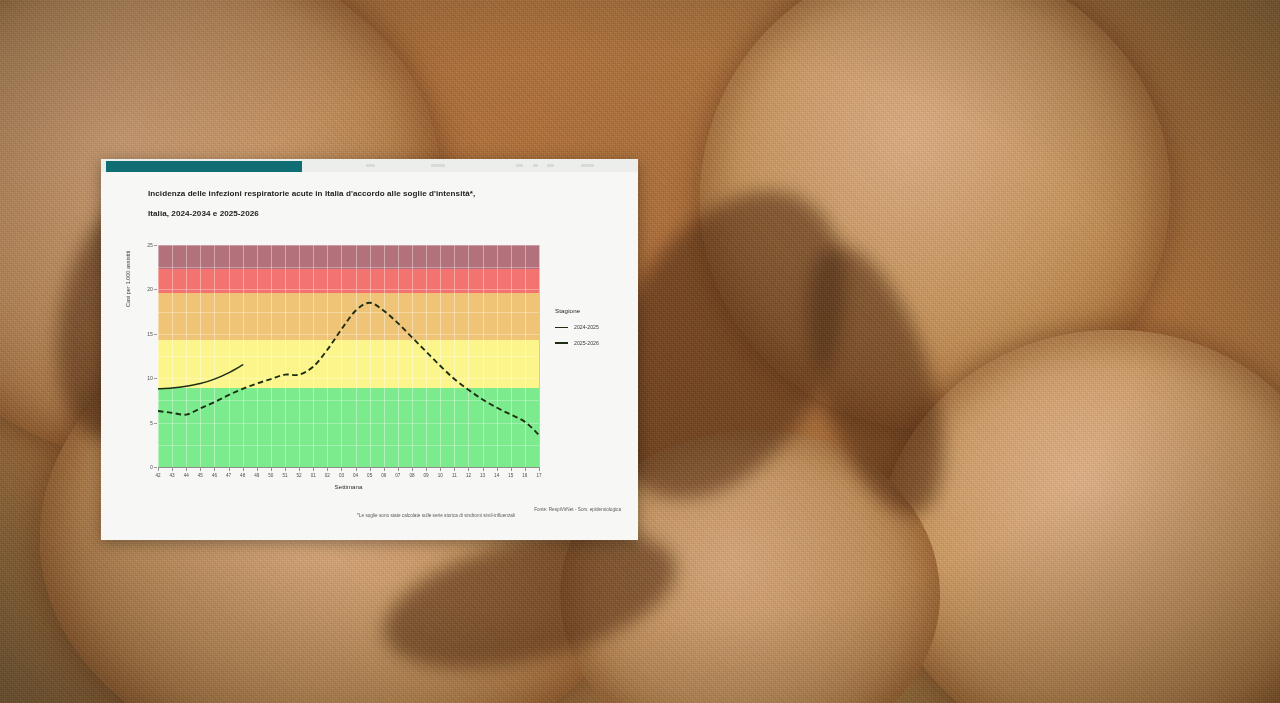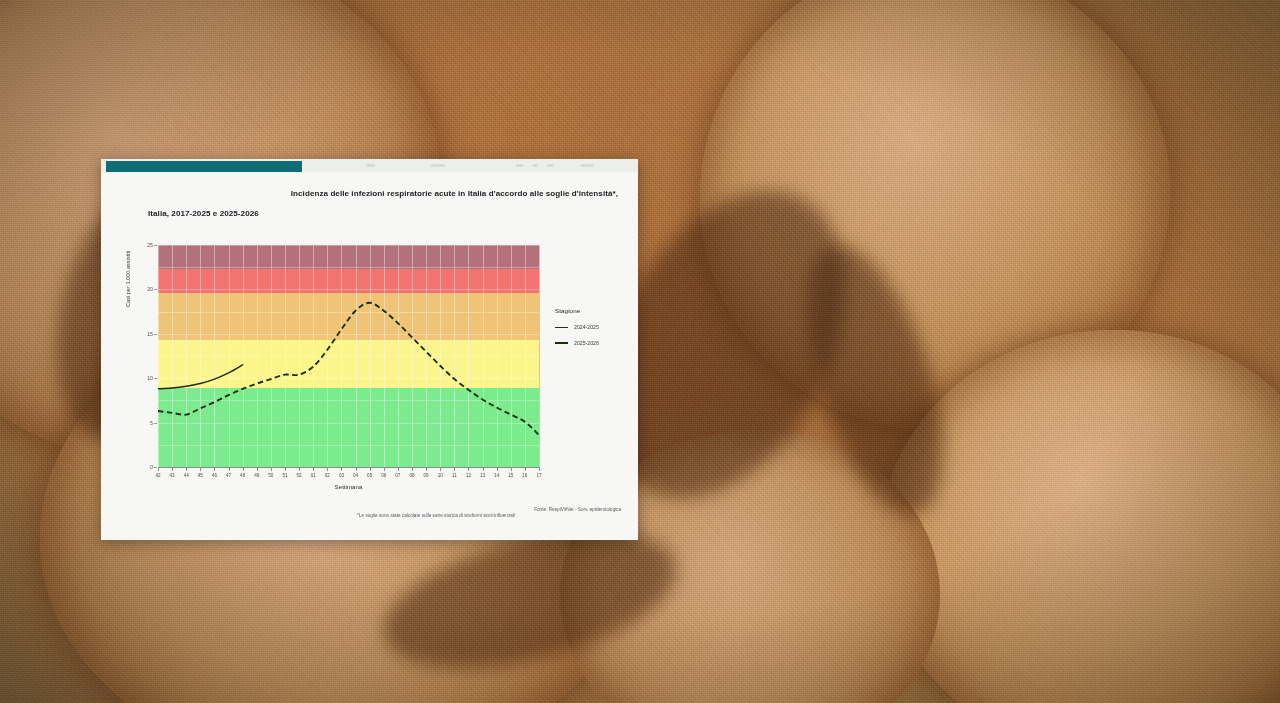--- a/index.html
+++ b/index.html
@@ -66,21 +66,21 @@
     box-shadow:0 3px 14px rgba(0,0,0,.35);
     overflow:hidden;
   }
   .card-topbar{position:absolute;left:0;top:0;width:100%;height:13px;background:#eceeec;}
   .card-accent{position:absolute;left:5px;top:2px;width:196px;height:11px;background:#0e6e74;}
   .topbar-dots{position:absolute;left:210px;top:0;right:0;height:13px;}
   .topbar-dots i{position:absolute;top:5px;height:3px;background:#d7dad7;display:block;border-radius:1px;}
 
   .chart-title{
     position:absolute;left:47px;top:31px;width:470px;
-    font-size:8.1px;font-weight:bold;color:#232323;letter-spacing:.05px;line-height:1.1;text-align:right;
+    font-size:8.1px;font-weight:bold;color:#232323;letter-spacing:.05px;line-height:1.1;
   }
   .chart-subtitle{
     position:absolute;left:47px;top:50px;
     font-size:8.1px;font-weight:bold;color:#232323;letter-spacing:.05px;
   }
 
   
   .plot-wrap{position:absolute;left:20px;top:86px;width:500px;height:250px;}
   .ylabel{
     position:absolute;left:4px;top:62px;
@@ -149,21 +149,21 @@
         <i style="left:55px;width:9px"></i>
         <i style="left:120px;width:14px"></i>
         <i style="left:205px;width:7px"></i>
         <i style="left:222px;width:5px"></i>
         <i style="left:236px;width:7px"></i>
         <i style="left:270px;width:13px"></i>
       </div>
     </div>
 
     <div class="chart-title">Incidenza delle infezioni respiratorie acute in Italia d'accordo alle soglie d'intensità*,</div>
-    <div class="chart-subtitle">Italia, 2017-2025 e 2025-2026</div>
+    <div class="chart-subtitle">Italia, 2024-2034 e 2025-2026</div>
 
     <div class="plot-wrap">
 
       <div class="ylabel">Casi per 1.000 assistiti</div>
 
       <div id="yticks">
           <div class="ytick" style="top: 219px;">0</div>
           <div class="ytick-mark" style="top: 222px;"></div>
           <div class="ytick" style="top: 174.6px;">5</div>
           <div class="ytick-mark" style="top: 177.6px;"></div>

